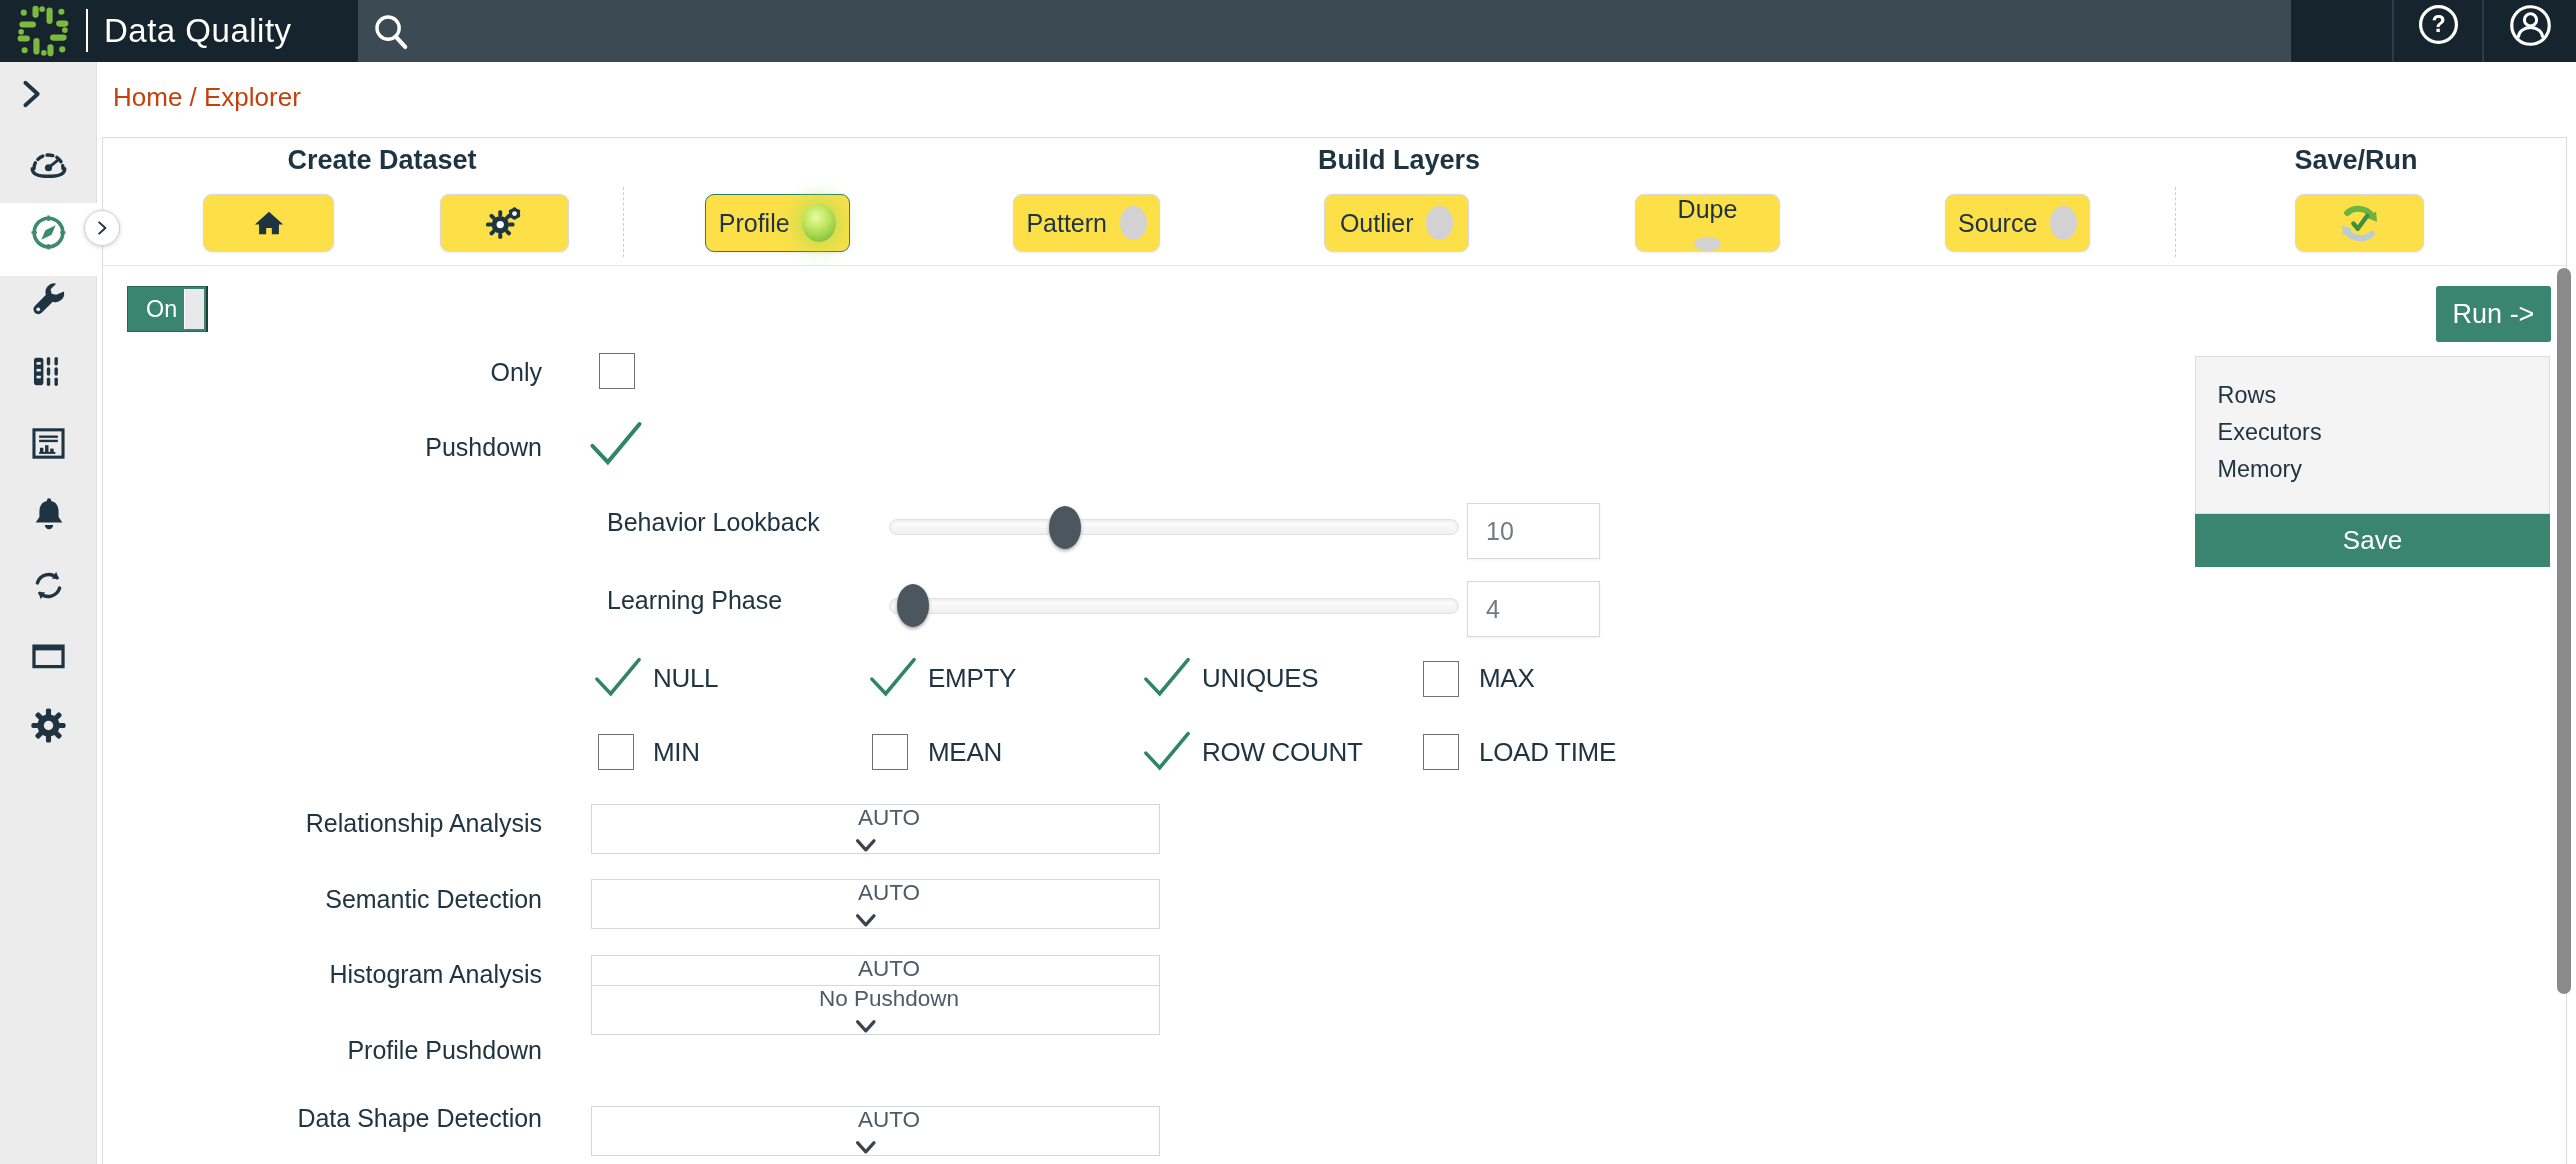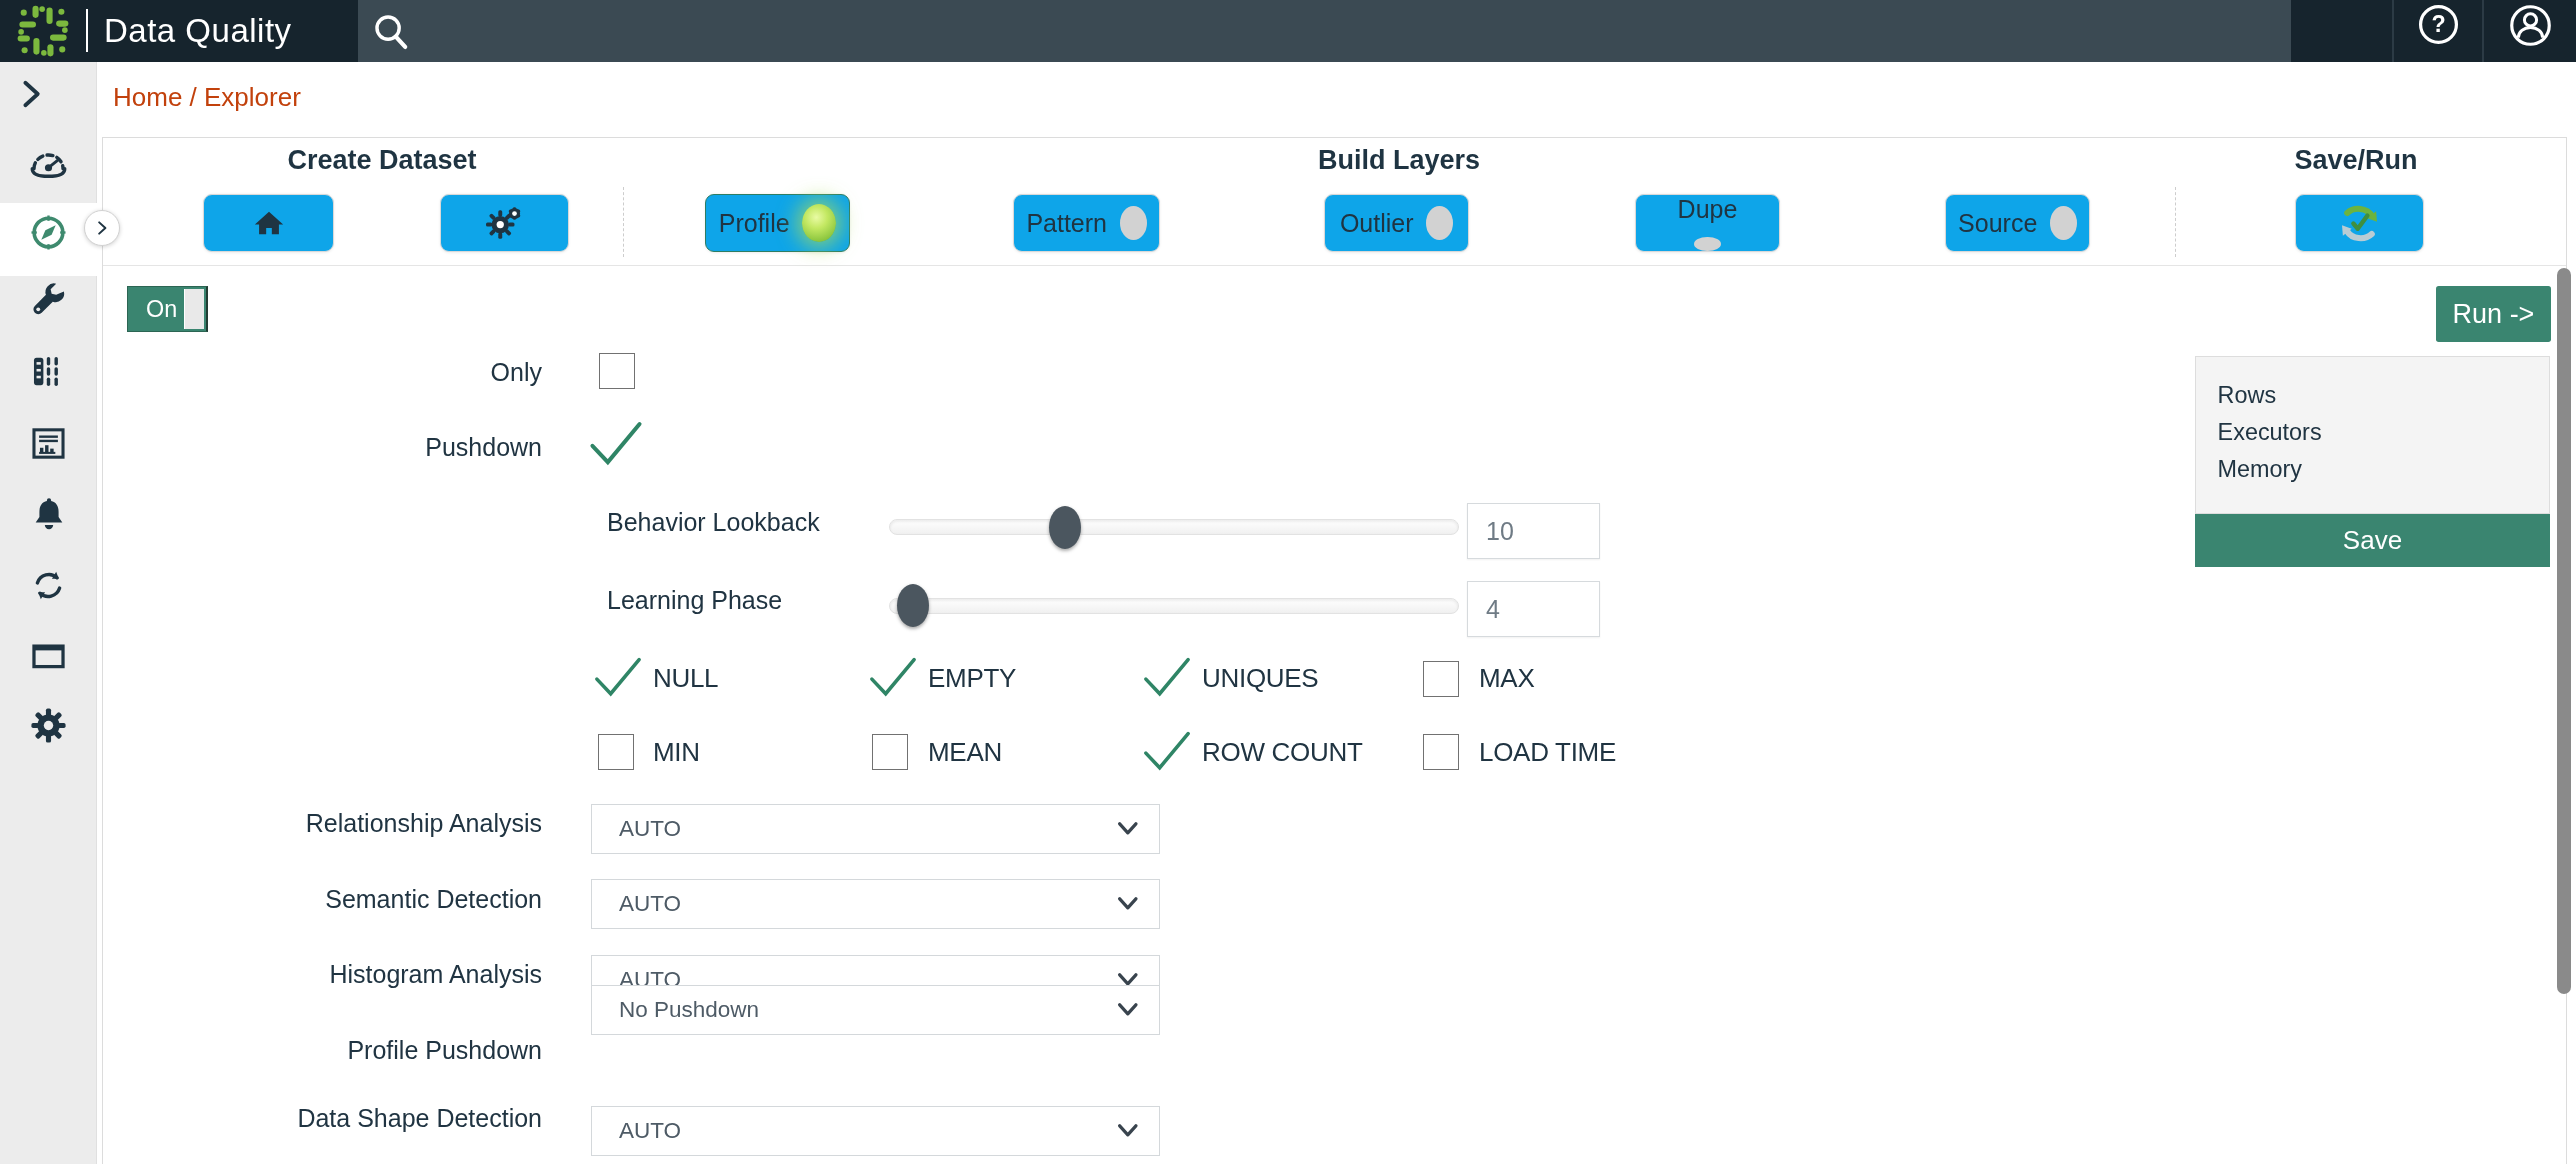--- a/index.html
+++ b/index.html
@@ -35,21 +35,21 @@
   .side-item { left:0; width:97px; height:70px; display:flex; align-items:center; justify-content:center; cursor:pointer; }
   .side-item.active-bg { left:0; top:203px; height:73px; width:101px; background:#ffffff; }
 
   
   .panel { left:102px; top:137px; width:2465px; height:1028px; background:#ffffff; border:0.9px solid #dcdcdc; border-bottom:none; }
   .steps-underline { left:103px; top:265px; width:2463px; height:0.9px; background:#e5e5e5; }
   .expander-circle { left:84px; top:210px; width:36px; height:36px; border-radius:50%; background:#ffffff; border:0.9px solid #d2d2d2; box-shadow:0 0.9px 4.5px rgba(0,0,0,.18); display:flex; align-items:center; justify-content:center; cursor:pointer; }
 
   .section-header { top:145px; width:360px; text-align:center; font-size:27px; font-weight:bold; color:#1f3442; }
 
-  .step-btn { top:194px; height:58px; background:#0ea5e9; border:0.9px solid #d9d9d9; border-radius:9px; box-shadow:0 0.9px 2.7px rgba(0,0,0,.07); display:flex; align-items:center; justify-content:center; gap:12.6px; cursor:pointer; }
+  .step-btn { top:194px; height:58px; background:#fde047; border:0.9px solid #d9d9d9; border-radius:9px; box-shadow:0 0.9px 2.7px rgba(0,0,0,.07); display:flex; align-items:center; justify-content:center; gap:12.6px; cursor:pointer; }
   .step-btn .step-label { font-size:25px; color:#203442; }
   .step-btn.active-layer { border:1.8px solid #2e7d64; }
   .status-dot { width:27px; height:34px; border-radius:50%; background:#d2d2d2; }
   .status-dot.on {
     width:34px; height:38px;
     background: radial-gradient(circle at 42% 35%, #e9fba4 0%, #c3e862 35%, #8cc63f 75%, #7ab332 100%);
     box-shadow: 0 0 20px 5.4px rgba(170,220,90,.75);
   }
   .dashed-sep { top:187px; height:70px; border-left:1.8px dashed #cdcdcd; width:0; }
 
@@ -72,21 +72,21 @@
   .r-align { text-align:right; }
   .cb-box { width:36px; height:36px; background:#fff; border:1.8px solid #717171; cursor:pointer; }
 
   .slider-track { width:570px; height:16px; border-radius:8px; background:linear-gradient(#ffffff,#f0f0f0); border:0.9px solid #e2e2e2; box-shadow:inset 0 1.8px 2.7px rgba(0,0,0,.08); cursor:pointer; }
   .slider-thumb { width:32px; height:43px; border-radius:50%; background:#4b565f; box-shadow:0 1.8px 3.6px rgba(0,0,0,.35); cursor:grab; }
   .value-input { width:133px; height:56px; border:0.9px solid #d6dadd; box-shadow:0 0.9px 1.8px rgba(0,0,0,.06); font-size:25px; color:#6f7b85; padding-left:18px; font-family:"Liberation Sans",sans-serif; outline:none; }
 
   .metric-label { font-size:26px; color:#203442; line-height:27px; letter-spacing:-0.3px; }
 
   .dd-label { font-size:25px; color:#203442; line-height:29px; }
-  .dd-select { width:569px; height:50px; background:#fff; border:0.9px solid #d4d8db; display:flex; align-items:center; cursor:pointer; }
+  .dd-select { width:569px; height:50px; background:#fff; border:0.9px solid #d4d8db; display:flex; align-items:center; cursor:pointer;flex-direction:column; }
   .dd-value { font-size:22.5px; color:#4e5b66; margin-left:27px; flex:1; }
   .dd-chevron { margin-right:20px; }
 </style>
 </head>
 <body>
 
 <div class="abs topbar">
   <div class="abs logo-box">
     <svg width="56" height="56" viewBox="0 0 64 64">
       <g fill="#7cb93e">

